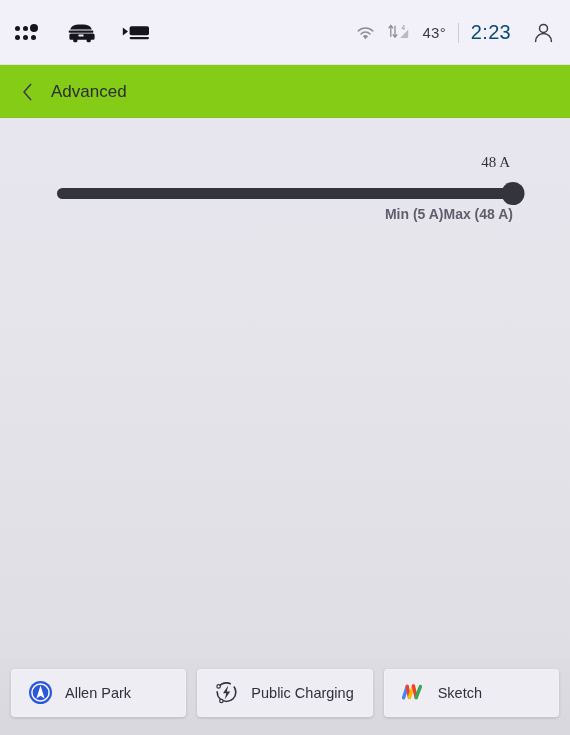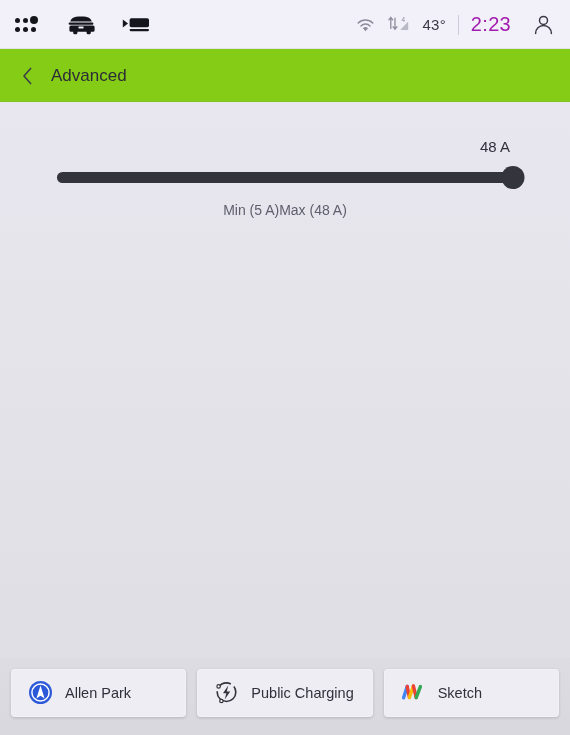--- a/index.html
+++ b/index.html
@@ -11,21 +11,21 @@
     font-family: "Liberation Sans", sans-serif;
   }
 
   body {
     background: linear-gradient(180deg, #e9e8f0 0%, #e5e4eb 45%, #dedde3 100%);
     position: relative;
   }
 
   
   .statusbar {
-    height: 49px;
+    height: 65px;
     width: 100%;
     background: #f2f1fa;
     display: flex;
     align-items: center;
     justify-content: space-between;
     padding: 0 16px 0 14px;
     position: relative;
   }
   .statusbar::after {
     content: "";
@@ -61,21 +61,21 @@
     margin: 0 12px;
   }
 
   .temp {
     font-size: 15px;
     color: #3b3b46;
     letter-spacing: 0.2px;
   }
   .clock {
     font-size: 20px;
-    color: #a21caf;
+    color: #0c4a6e;
     letter-spacing: 0.3px;
   }
   .status-right .temp { margin-right: 0; }
 
   
   .pageheader {
     height: 53px;
     background: #84cc16;
     display: flex;
     align-items: center;
@@ -113,21 +113,21 @@
     font-size: 14.5px;
     color: #616170;
     line-height: 1.33;
     margin-top: 11px;
     max-width: 452px;
   }
 
   
   .slider-block { margin-top: 36px; position: relative; }
 
-  .slider-value-row { height: 20px; position: relative; }
+  .slider-value-row { height: 20px; position: relative; font-family: Liberation Serif, serif; }
   .slider-value {
     position: absolute;
     right: 3px;
     top: 0;
     font-size: 15px;
     color: #31313c;
   }
 
   .slider-track-wrap {
     position: relative;
@@ -155,24 +155,24 @@
     top: 2px;
     width: 23px; height: 23px;
     border-radius: 50%;
     background: #34343c;
     transform: translateX(-50%);
     cursor: pointer;
   }
 
   .slider-labels {
     display: flex;
-    justify-content: center;
-    margin-top: 12px;
+    justify-content: flex-end;
     font-size: 14px;
     color: #5e5e6c;
+    font-weight: bold;
   }
 
   
   .dock {
     position: absolute;
     left: 0; right: 0; bottom: 0;
     height: 77px;
     background: linear-gradient(180deg, #dddce2 0%, #d9d8de 100%);
     display: flex;
     align-items: center;

